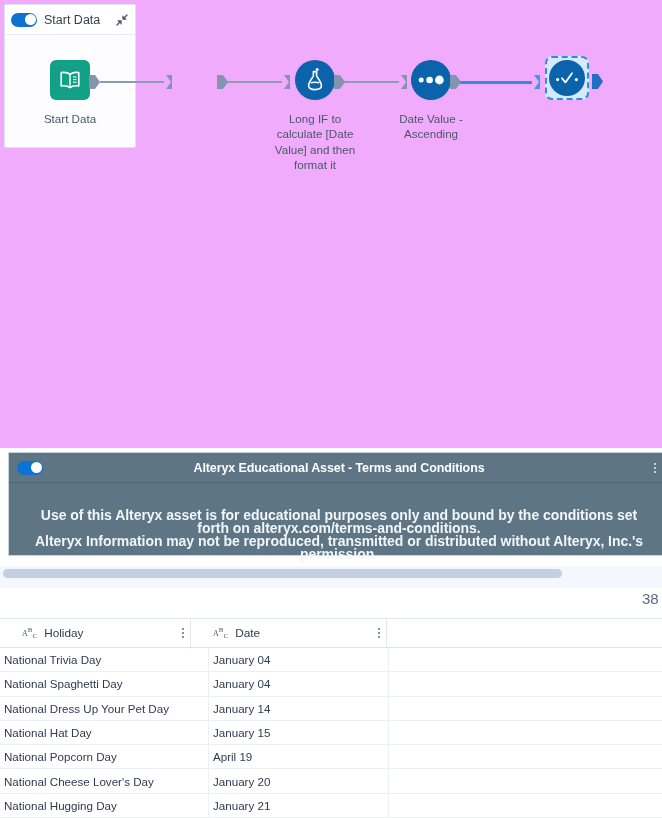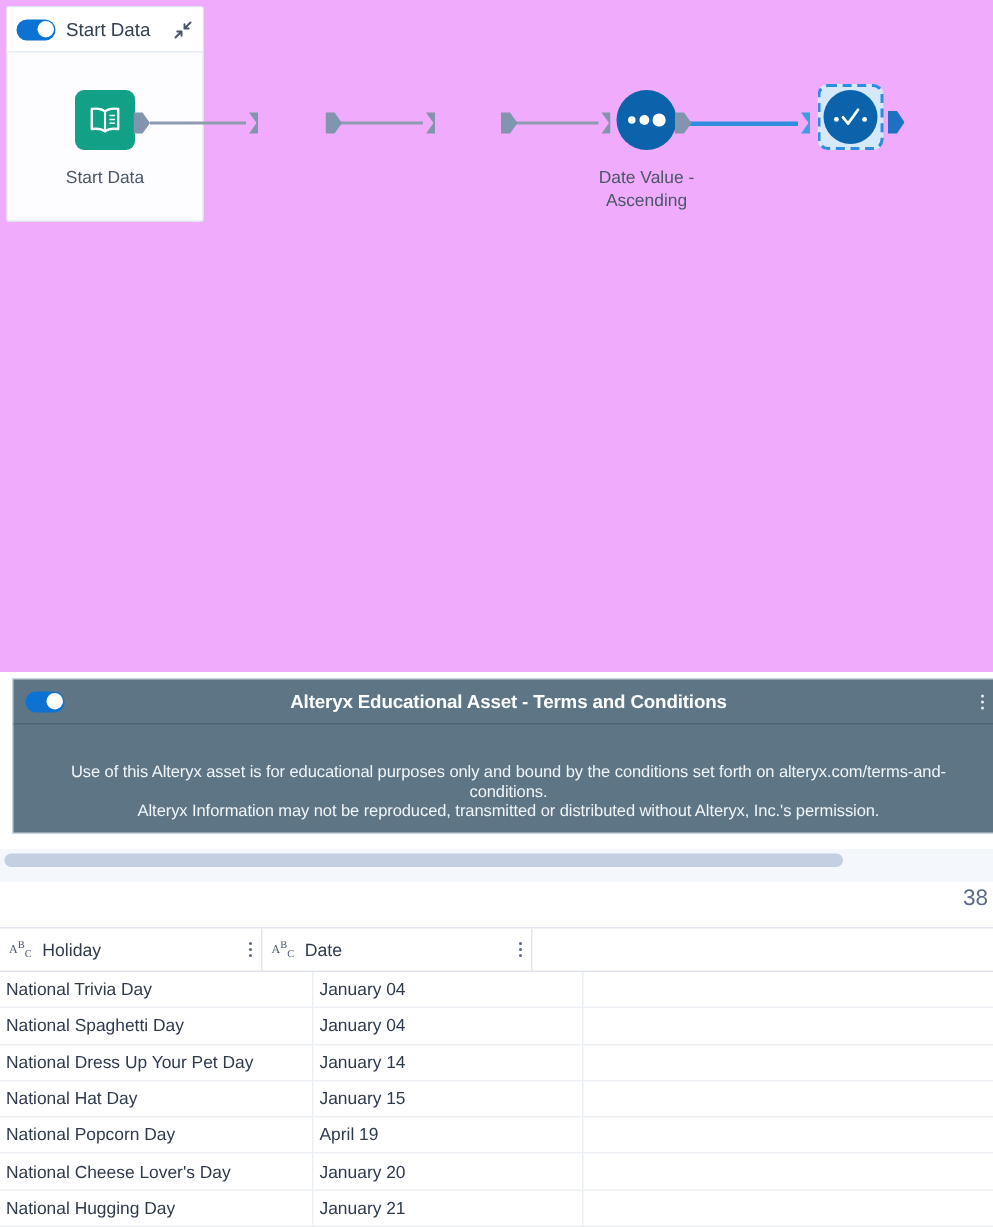--- a/index.html
+++ b/index.html
@@ -150,21 +150,21 @@
   }
   .banner-kebab i {
     width: 2px; height: 2px; background: #e8eef3; border-radius: 50%;
     display: block;
   }
   .banner-body {
     padding: 26px 16px 0 16px;
     text-align: center;
   }
   .banner-body p {
-    font-size: 11px; font-weight: normal; color: #f2f6f9;
+    font-size: 14px; font-weight: bold; color: #f2f6f9;
     line-height: 13px;
     letter-spacing: -0.05px;
   }
 
   
   .scroll-strip {
     position: absolute; left: 0; top: 566px;
     width: 662px; height: 22px;
     background: #f4f7fb;
   }
@@ -189,20 +189,21 @@
     border-top: 1px solid #e3e8f0;
     overflow: hidden;
   }
   .grid-head { display: flex; height: 29px; border-bottom: 1px solid #dfe4ec; }
   .hcell {
     display: flex; align-items: center;
     border-right: 1px solid #e3e8f0;
     padding: 0 6px; gap: 7px;
     position: relative;
     cursor: pointer;
+    margin-left: 16px;
   }
   .hcell.c1 { width: 175px; }
   .hcell.c2 { width: 180px; }
   .hcell.spacer { flex: 1; border-right: none; cursor: default; }
   .type-icon {
     font-size: 8px; color: #4c5a72;
     letter-spacing: 0px; white-space: nowrap;
     font-family: "Liberation Serif", serif;
   }
   .type-icon sup { font-size: 7px; }
@@ -281,20 +282,32 @@
       <svg width="11" height="16" viewBox="0 0 11 16">
           <path d="M0 1 L6 1 L11 8 L6 15 L0 15 Z" fill="#8294ae"></path>
         </svg>
     </div>
     <div class="anchor-in" style="left:279px; top:74px;">
       <svg width="11" height="16" viewBox="0 0 11 16">
           <path d="M11 1 L11 15 L5 15 L10 8 L5 1 Z" fill="#8294ae"></path>
         </svg>
     </div>
 
+    <div class="node" style="left:269px; top:58px;">
+      <div class="node-glyph">
+        <div class="ic-circle">
+          <svg width="24" height="26" viewBox="0 0 24 26">
+            <path d="M10.4 8.8 L10.4 4.6 L13.6 4.6 L13.6 8.8 C13.6 9.6 18.4 15 18.4 18.6 C18.4 21 16 22.6 12 22.6 C8 22.6 5.6 21 5.6 18.6 C5.6 15 10.4 9.6 10.4 8.8 Z" fill="none" stroke="#ffffff" stroke-width="1.6" stroke-linejoin="round"></path>
+            <path d="M7.6 16 C9.6 15 14.4 15 16.4 16" stroke="#ffffff" stroke-width="1.3" fill="none"></path>
+            <circle cx="14.2" cy="2.6" r="1.5" fill="#ffffff"></circle>
+          </svg>
+        </div>
+      </div>
+      <div class="node-label">Long IF to calculate [Date Value] and then format it</div>
+    </div>
     <div class="anchor-out" style="left:334px; top:74px;">
       <svg width="11" height="16" viewBox="0 0 11 16">
           <path d="M0 1 L6 1 L11 8 L6 15 L0 15 Z" fill="#8294ae"></path>
         </svg>
     </div>
     <div class="anchor-in" style="left:396px; top:74px;">
       <svg width="11" height="16" viewBox="0 0 11 16">
           <path d="M11 1 L11 15 L5 15 L10 8 L5 1 Z" fill="#8294ae"></path>
         </svg>
     </div>

